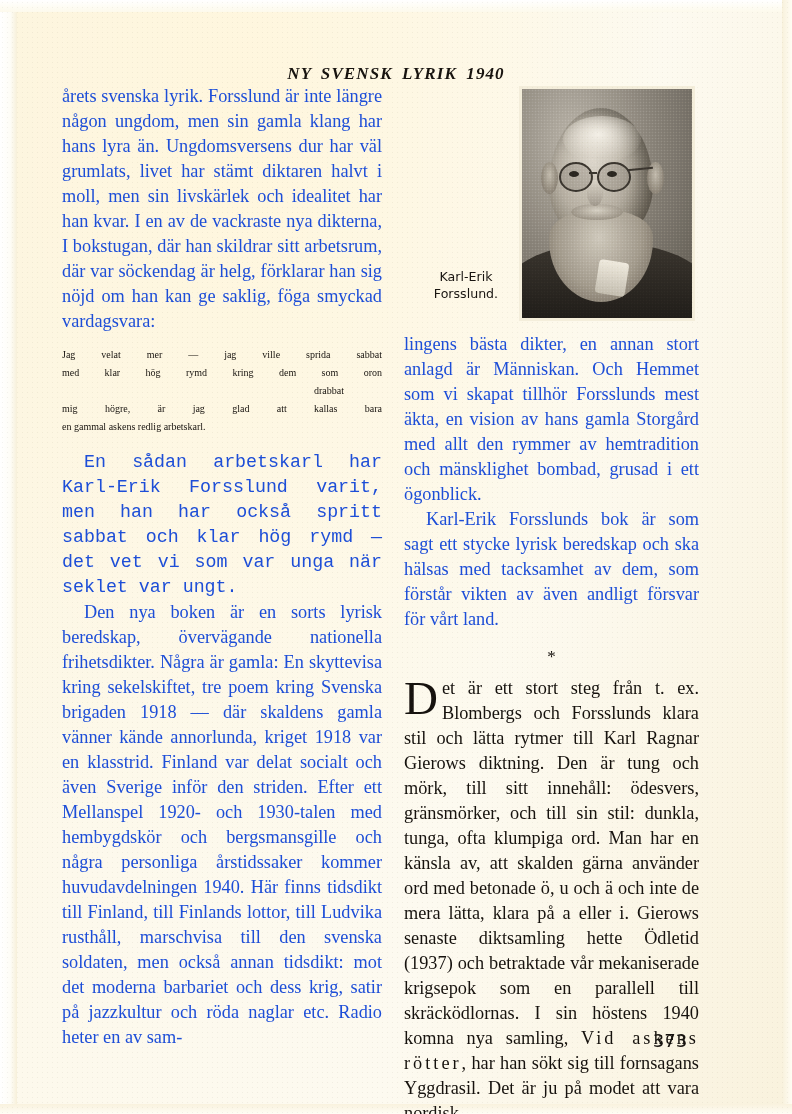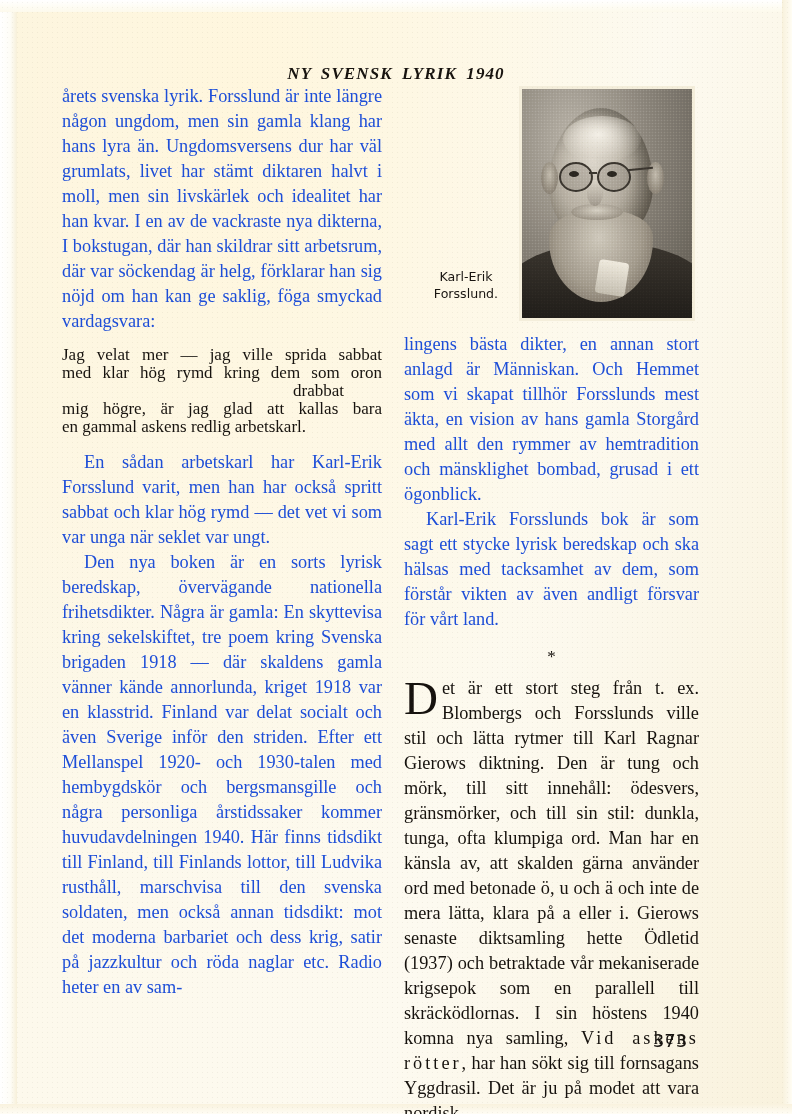--- a/index.html
+++ b/index.html
@@ -95,21 +95,21 @@
     text-align: justify;
     text-justify: inter-word;
     hyphens: manual;
     color: #1d4ed8;
   }
   p.body.indent { text-indent: 22px; }
 
   
   .verse {
     margin: 12px 0 12px 0;
-    font-size: 17px;
+    font-size: 10px;
     line-height: 18.0px;
     color: #17130f;
   }
   .verse .vline { white-space: pre-wrap; }
   .verse .vline.just {
     text-align: justify;
     text-align-last: justify;
   }
   .verse .vline.right { text-align: right; padding-right: 38px; }
 
@@ -365,38 +365,38 @@
       <p class="body">årets svenska lyrik. Forsslund är inte längre någon ungdom, men sin gamla klang har hans lyra än. Ungdomsversens dur har väl grumlats, livet har stämt diktaren halvt i moll, men sin livskärlek och idealitet har han kvar. I en av de vackraste nya dikterna, I bokstugan, där han skildrar sitt arbetsrum, där var söckendag är helg, förklarar han sig nöjd om han kan ge saklig, föga smyckad vardagsvara:</p>
 
       <div class="verse">
         <div class="vline just">Jag velat mer — jag ville sprida sabbat</div>
         <div class="vline just">med klar hög rymd kring dem som oron</div>
         <div class="vline right">drabbat</div>
         <div class="vline just">mig högre, är jag glad att kallas bara</div>
         <div class="vline">en gammal askens redlig arbetskarl.</div>
       </div>
 
-      <p class="body indent" style="margin-top:14px;">En sådan arbetskarl har Karl-Erik Forsslund varit, men han har också spritt sabbat och klar hög rymd — det vet vi som var unga när seklet var ungt.</p>
+      <p class="body indent" style="margin-top:14px;font-family:Liberation Mono, monospace;">En sådan arbetskarl har Karl-Erik Forsslund varit, men han har också spritt sabbat och klar hög rymd — det vet vi som var unga när seklet var ungt.</p>
 
       <p class="body indent">Den nya boken är en sorts lyrisk beredskap, övervägande nationella frihetsdikter. Några är gamla: En skyttevisa kring sekelskiftet, tre poem kring Svenska brigaden 1918 — där skaldens gamla vänner kände annorlunda, kriget 1918 var en klasstrid. Finland var delat socialt och även Sverige inför den striden. Efter ett Mellanspel 1920- och 1930-talen med hembygdskör och bergsmansgille och några personliga årstidssaker kommer huvudavdelningen 1940. Här finns tidsdikt till Finland, till Finlands lottor, till Ludvika rusthåll, marschvisa till den svenska soldaten, men också annan tidsdikt: mot det moderna barbariet och dess krig, satir på jazzkultur och röda naglar etc. Radio heter en av sam-</p>
     </div>
 
     <div class="col-right">
 
       <div style="height:248px;"></div>
 
       <p class="body">lingens bästa dikter, en annan stort anlagd är Människan. Och Hemmet som vi skapat tillhör Forsslunds mest äkta, en vision av hans gamla Storgård med allt den rymmer av hemtradition och mänsklighet bombad, grusad i ett ögonblick.</p>
 
       <p class="body indent">Karl-Erik Forsslunds bok är som sagt ett stycke lyrisk beredskap och ska hälsas med tacksamhet av dem, som förstår vikten av även andligt försvar för vårt land.</p>
 
       <div class="aster">*</div>
 
       <p class="dropcap-para">
         <span class="dropcap">D</span><span>et är ett stort steg från t. ex.</span>
-        <span>Blombergs och Forsslunds ville</span>
+        <span>Blombergs och Forsslunds klara</span>
         <span>stil och lätta rytmer till </span><b class="nm">Karl Ragnar</b>
         <b class="nm">Gierows</b><span> diktning. Den är tung och mörk, till sitt innehåll: ödesvers, gränsmörker, och till sin stil: dunkla, tunga, ofta klumpiga ord. Man har en känsla av, att skalden gärna använder ord med betonade ö, u och ä och inte de mera lätta, klara på a eller i. Gierows senaste diktsamling hette Ödletid (1937) och betraktade vår mekaniserade krigsepok som en parallell till skräcködlornas. I sin höstens 1940 komna nya samling, </span><span class="spaced">Vid askens rötter</span><span>, har han sökt sig till fornsagans Yggdrasil. Det är ju på modet att vara nordisk,</span>
       </p>
     </div>
 
     <div class="folio">373</div>
 
   </div>
   <div class="speckle"></div>
 </div>

